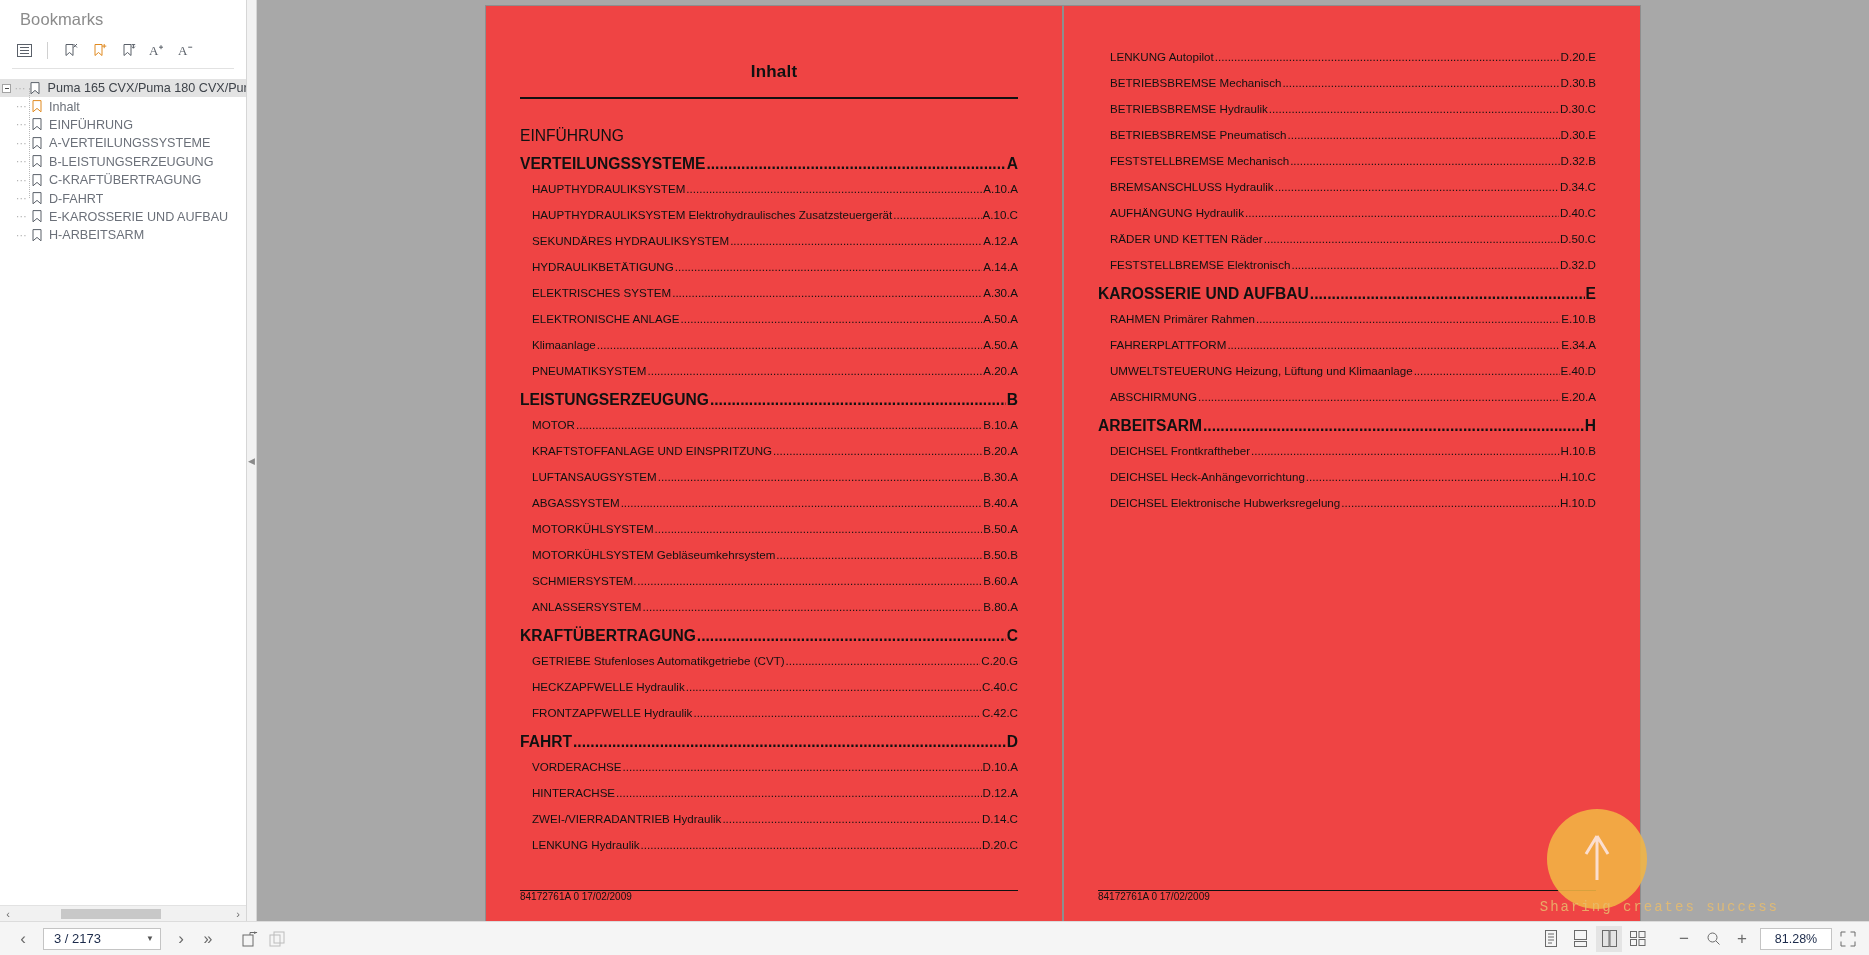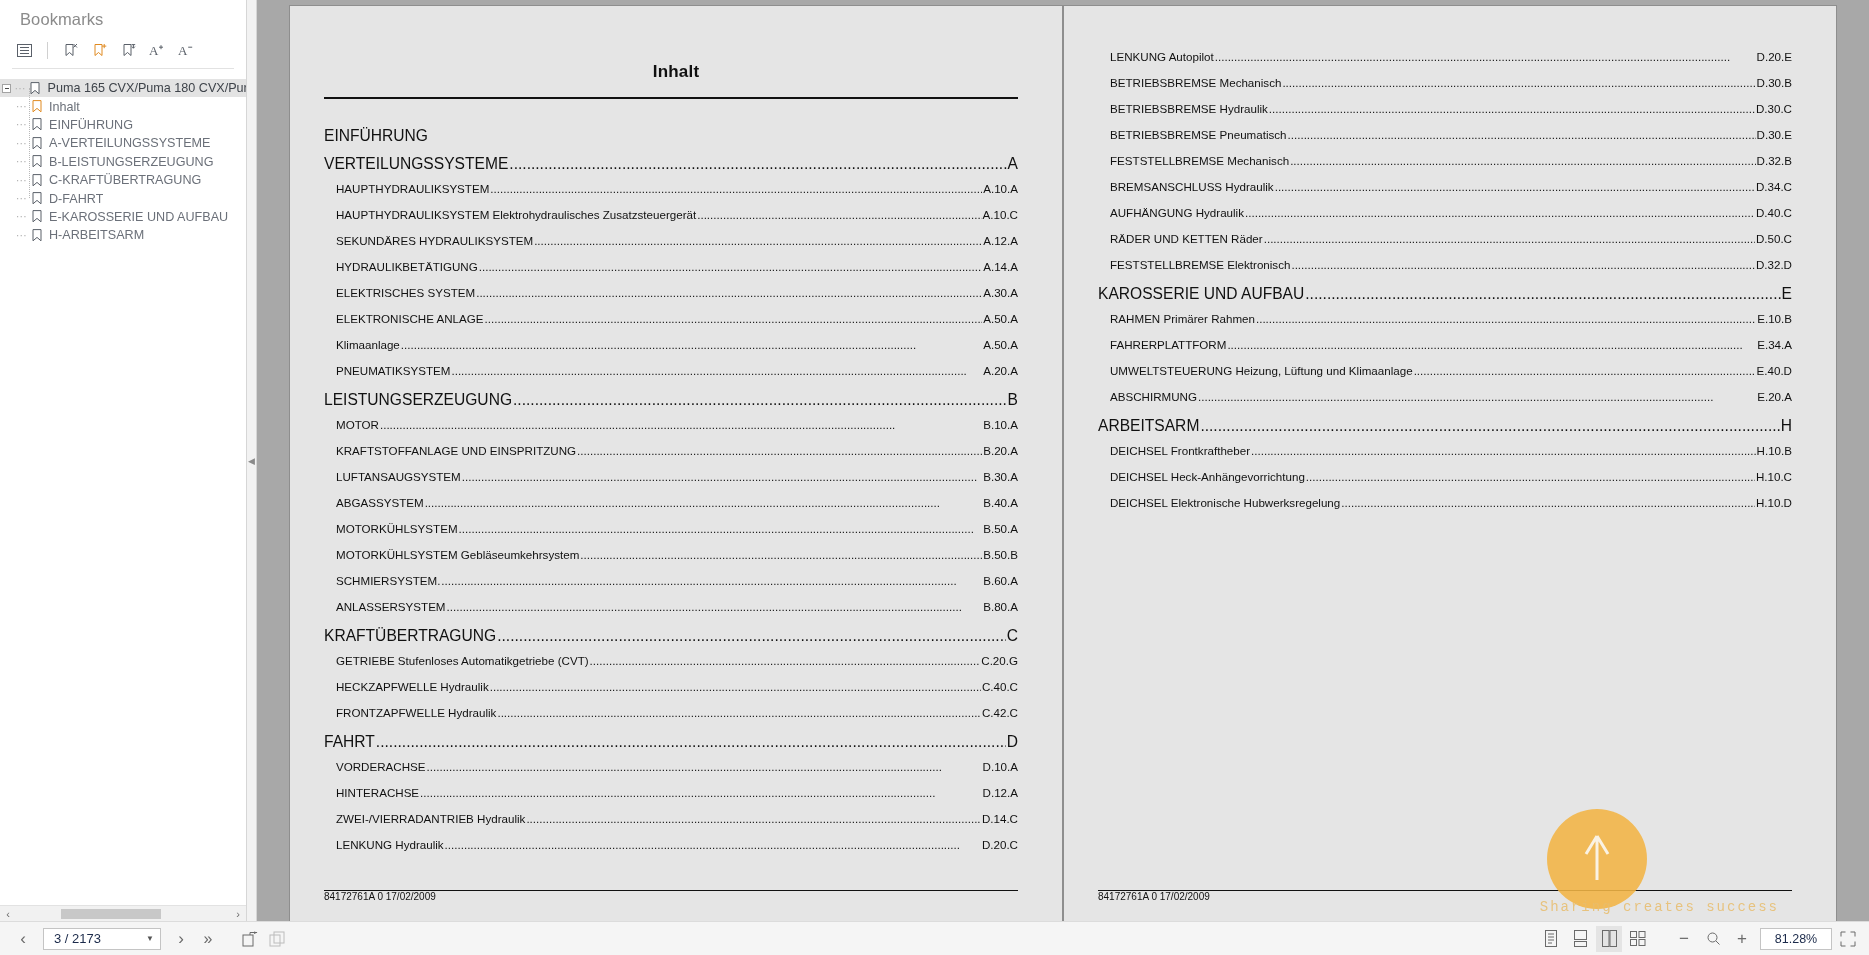--- a/index.html
+++ b/index.html
@@ -80,41 +80,41 @@
     color: #8a8a8a; font-size: 9px; z-index: 4;
   }
 
   
   #viewer {
     flex: 1 1 auto; background: #a8a8a8; position: relative; overflow: hidden;
     padding-left: 10px;
   }
   #pages { display: flex; gap: 2px; padding: 6px 0 0 0; justify-content: center; }
   .page {
-    background: #e5e5e5; width: 772px; height: 923px; position: relative;
+    background: #ef4444; width: 576px; height: 923px; position: relative;
     box-shadow: 0 0 0 1px #8e8e8e;
   }
   .page-inner { position: absolute; left: 0; right: 0; top: 0; bottom: 0; }
 
   .doc-title {
     text-align: center; font-size: 17px; font-weight: bold; color: #111;
     margin-top: 56px; letter-spacing: .2px;
   }
   .title-rule { height: 2.2px; background: #111; margin: 15px 44px 0 34px; }
 
   .toc { margin: 19px 44px 0 34px; }
   .toc-line { display: flex; align-items: baseline; white-space: nowrap; color: #111; }
   .toc-line .lbl { flex: 0 0 auto; }
   .toc-line .leader {
     flex: 1 1 auto; margin: 0 1px; overflow: hidden; white-space: nowrap;
     color: #111;
   }
   .toc-line .ref { flex: 0 0 auto; text-align: right; }
 
-  .lvl0 { font-size: 15.6px; height: 28px; padding-top: 9px; }
+  .lvl0 { font-size: 15.6px; height: 28px; padding-top: 9px; font-weight: bold; }
   .lvl0 .leader { font-size: 15.6px; }
   .lvl1 { font-size: 11.6px; height: 26px; padding-left: 12px; padding-top: 8px; }
   .lvl1 .leader { font-size: 11.6px; }
   .plain { font-size: 15.6px; height: 28px; padding-top: 9px; }
 
   .page-footer {
     position: absolute; left: 34px; right: 44px; bottom: 27px;
     border-top: 1.6px solid #111; 
     text-align: left; font-size: 10px; color: #111;
   }

